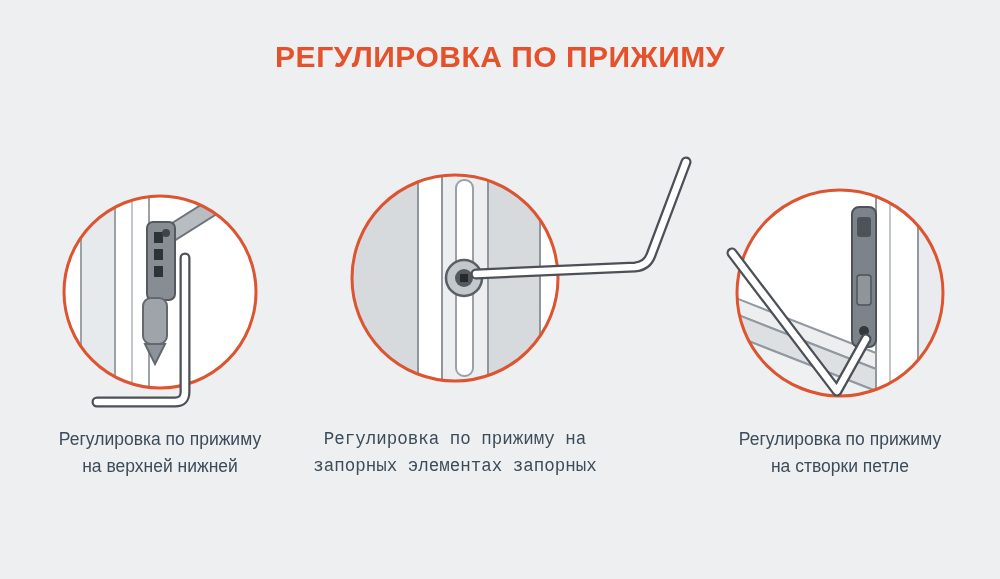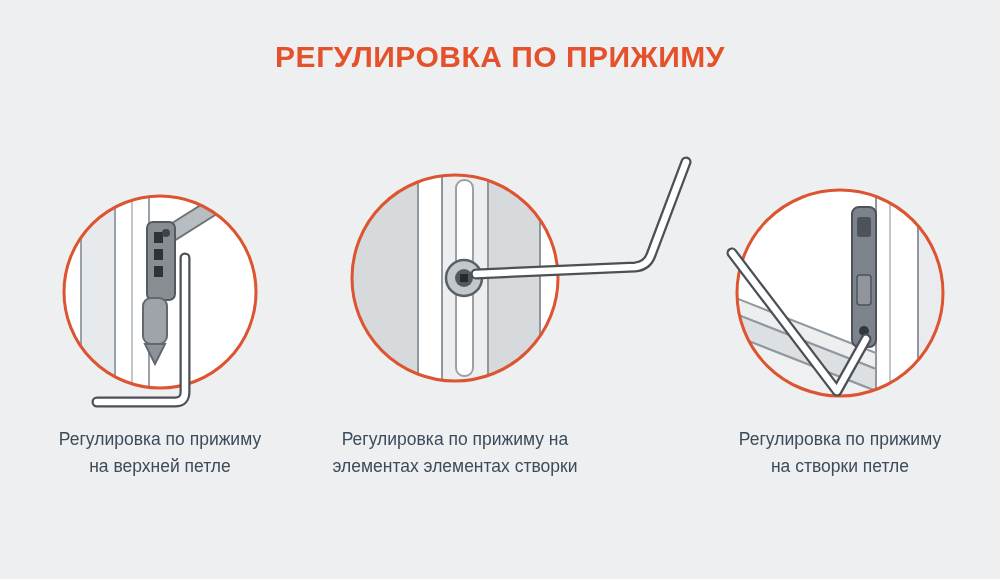--- a/index.html
+++ b/index.html
@@ -33,21 +33,21 @@
   }
   .caption {
     position: absolute;
     margin: 0;
     text-align: center;
     font-size: 17.5px;
     line-height: 27px;
     color: #3d4c5a;
   }
   .caption-1 { left: 20px;  width: 280px; top: 426px; }
-  .caption-2 { left: 300px; width: 310px; top: 426px; }
+  .caption-2 { left: 300px; width: 310px; top: 426px; font-family: Liberation Mono, monospace; }
   .caption-3 { left: 685px; width: 310px; top: 426px; }
 </style>
 </head>
 <body>
 
 <div class="page">
 
   <h1 class="title">РЕГУЛИРОВКА ПО ПРИЖИМУ</h1>
 
   <svg class="fig-svg" style="left:35px; top:140px;" width="250" height="290" viewBox="0 0 250 290">
@@ -122,24 +122,24 @@
     </g>
     <circle cx="140" cy="148" r="103" fill="none" stroke="#dd5430" stroke-width="3"></circle>
     <g fill="none" stroke-linecap="round" stroke-linejoin="round">
       <path d="M32 108 L137 246 L166 194" stroke="#4b5157" stroke-width="11"></path>
       <path d="M32 108 L137 246 L166 194" stroke="#ffffff" stroke-width="6.5"></path>
     </g>
   </svg>
 
   <p class="caption caption-1">
     <span>Регулировка по прижиму</span><br>
-    <span>на верхней петле</span>
+    <span>на верхней нижней</span>
   </p>
   <p class="caption caption-2">
     <span>Регулировка по прижиму на</span><br>
-    <span>элементах элементах створки</span>
+    <span>запорных элементах запорных</span>
   </p>
   <p class="caption caption-3">
     <span>Регулировка по прижиму</span><br>
     <span>на створки петле</span>
   </p>
 
 </div>
 
 </body></html>

